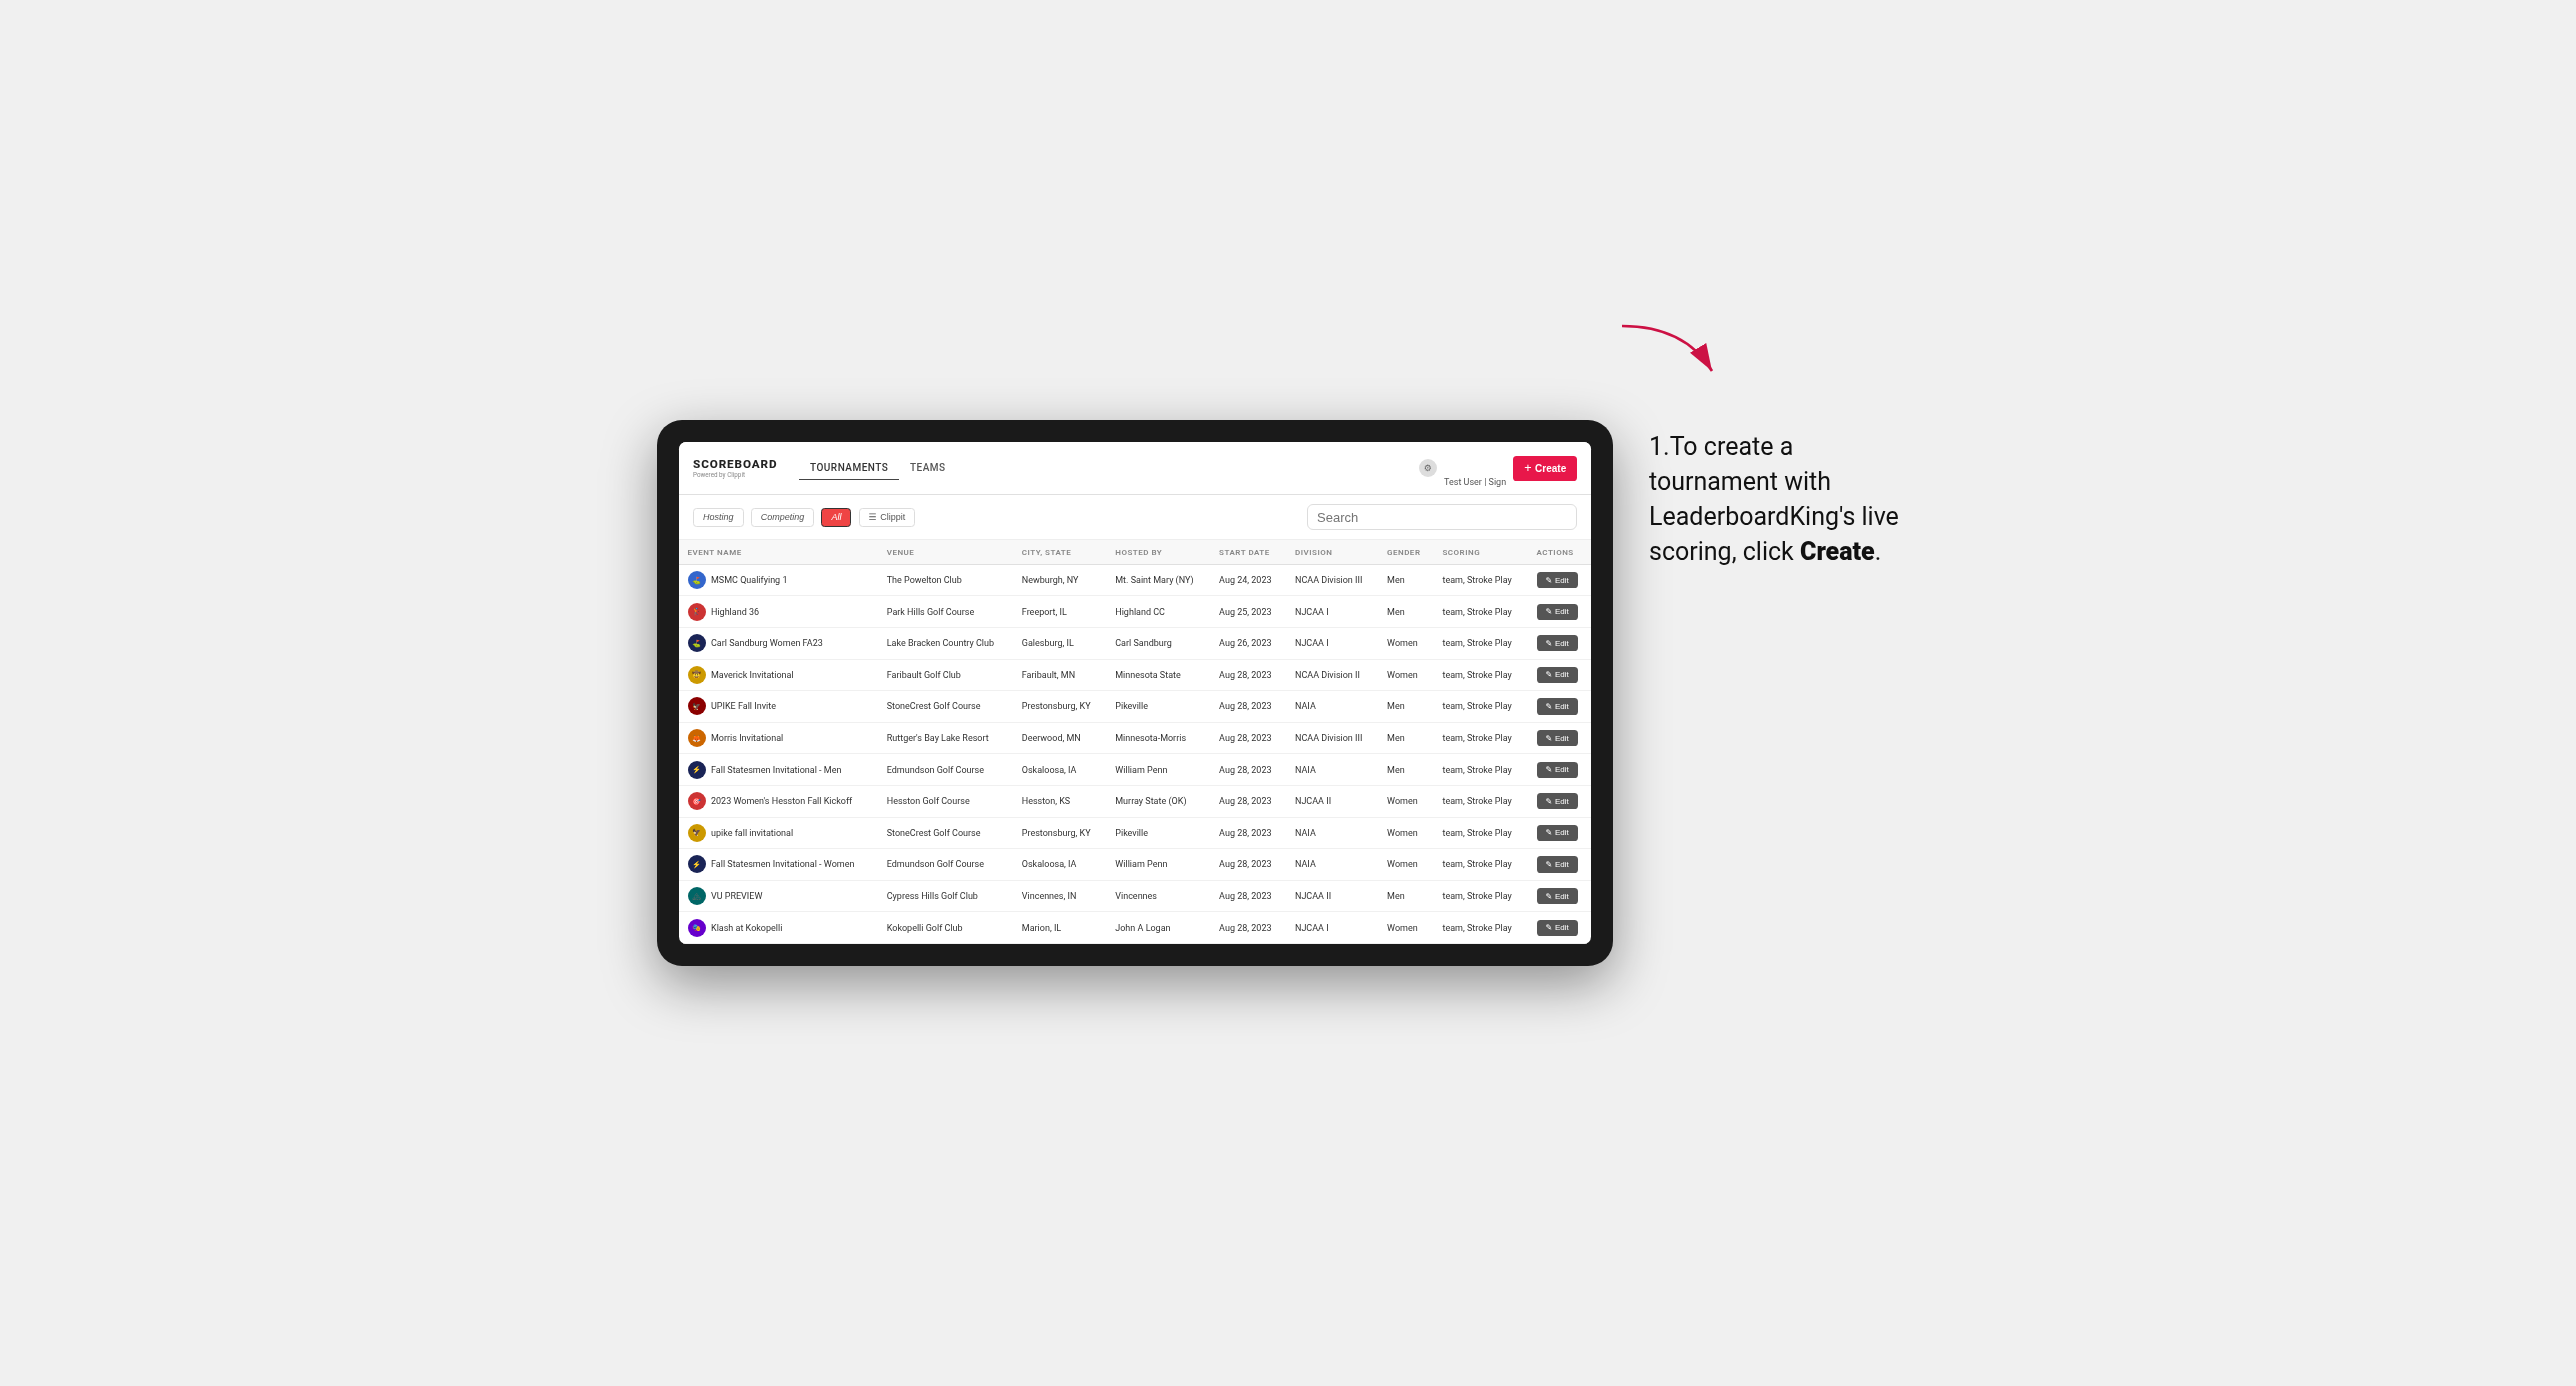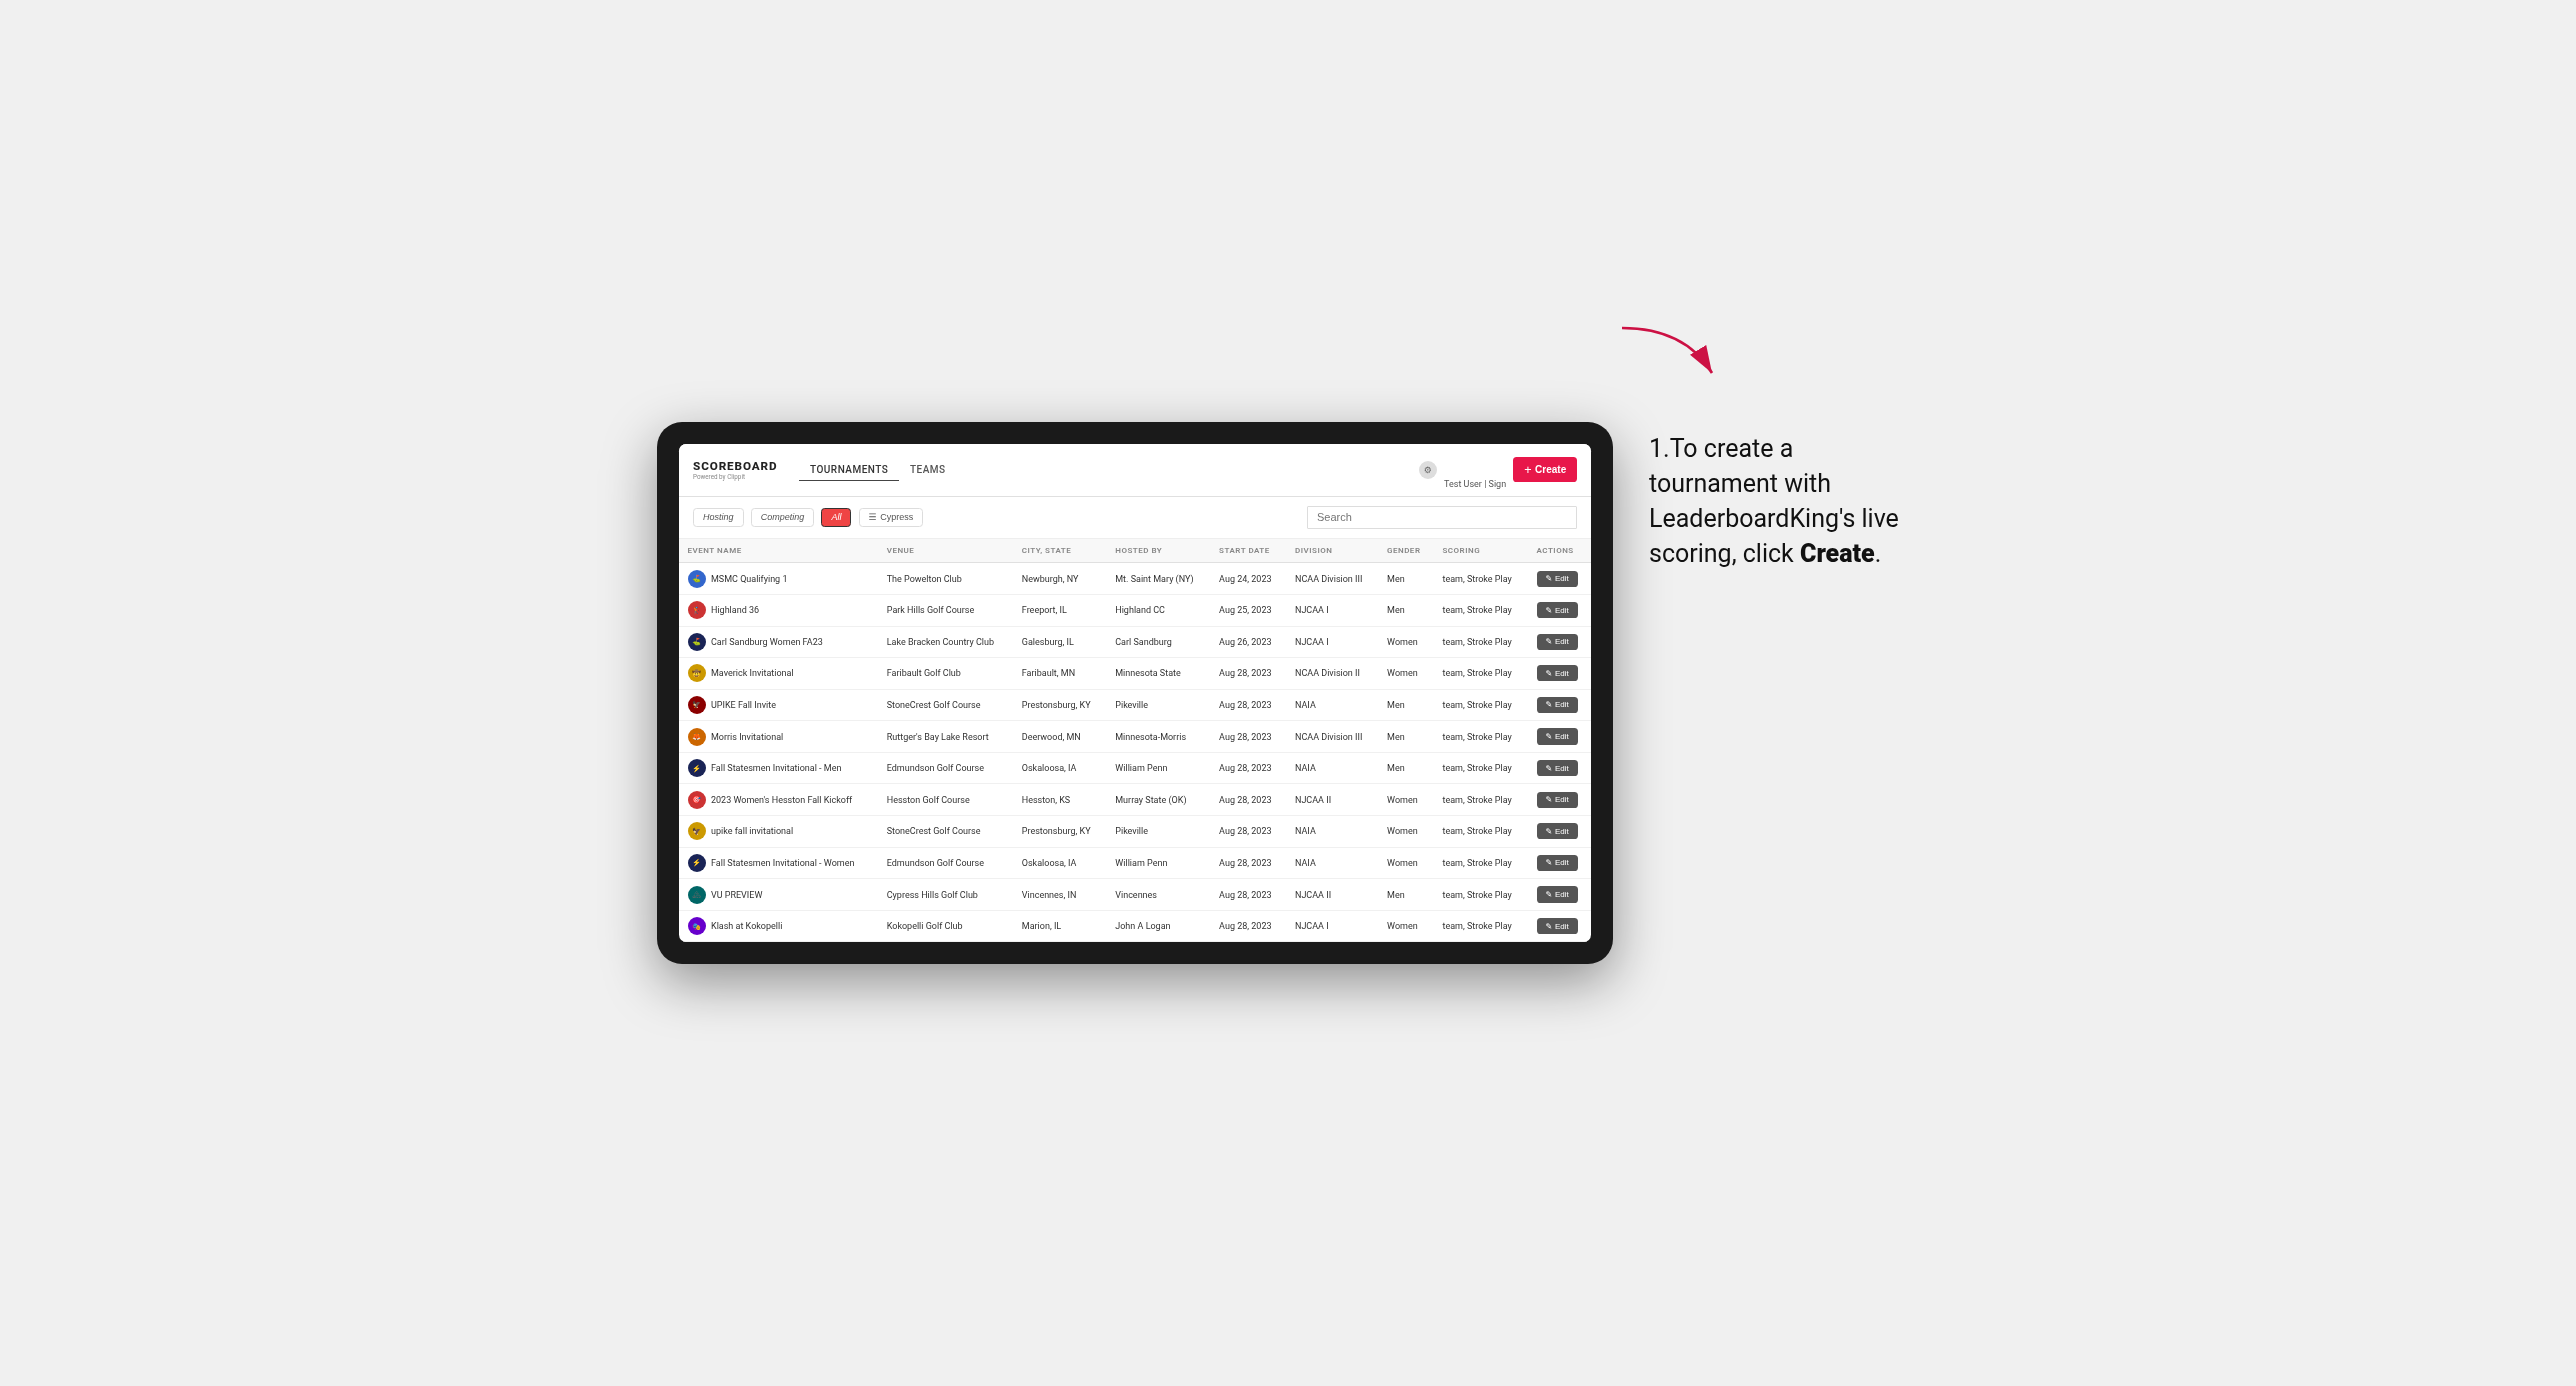--- a/index.html
+++ b/index.html
@@ -168,23 +168,23 @@
     }
 
     .search-box {
       margin-left: auto;
       flex: 0 0 270px;
     }
 
     .search-input {
       width: 100%;
       border: 0.9px solid #ddd;
-      border-radius: 1px;
+      border-radius: 6px;
       padding: 4.5px 9px;
-      font-size: 11px;
+      font-size: 13px;
       color: #333;
       outline: none;
     }
 
     
     .table-container {
       overflow-x: auto;
     }
 
     table {
@@ -315,21 +315,21 @@
           <button class="create-btn">Create</button>
         </div>
       </div>
 
       <div class="filter-bar">
         <button class="filter-btn">Hosting</button>
         <button class="filter-btn">Competing</button>
         <button class="filter-btn active">All</button>
         <button class="filter-with-icon">
           <span>☰</span>
-          <span>Cypress</span>
+          <span>Clippit</span>
         </button>
         <div class="search-box">
           <input class="search-input" type="text" placeholder="Search" style="">
         </div>
       </div>
 
       <div class="table-container">
         <table>
           <thead>
             <tr>

